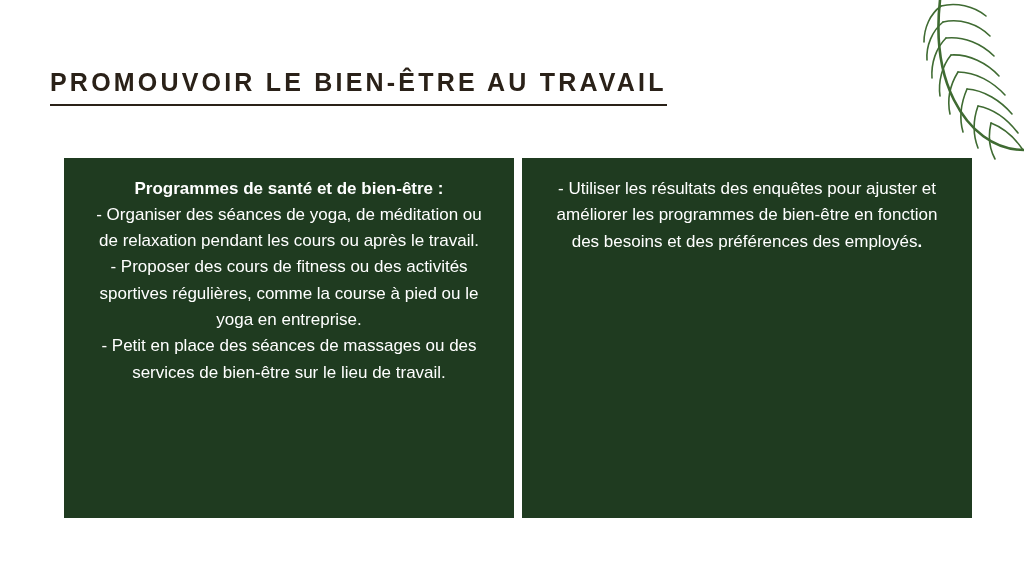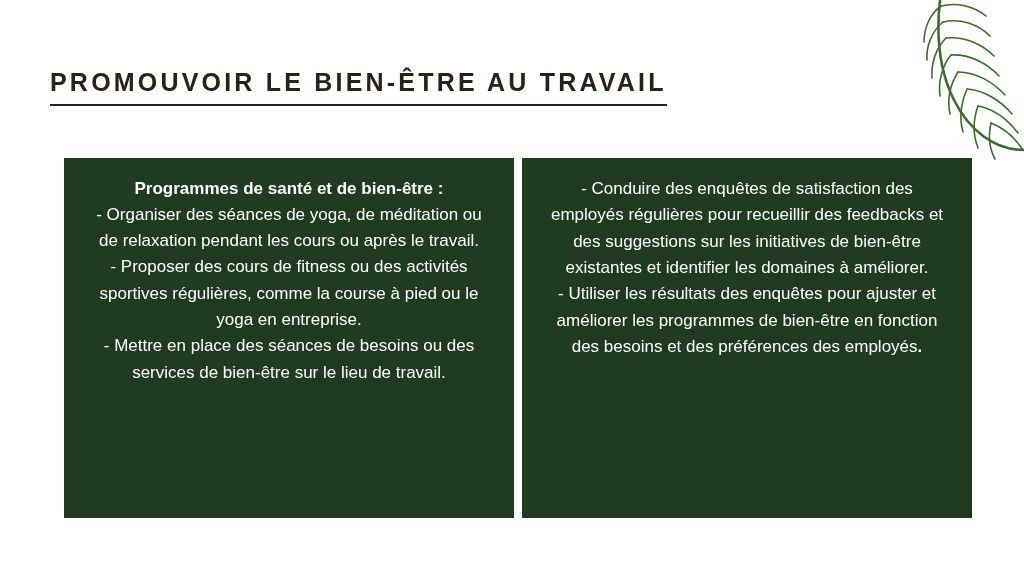--- a/index.html
+++ b/index.html
@@ -116,22 +116,21 @@
   </div>
 
   <div class="title">PROMOUVOIR LE BIEN-ÊTRE AU TRAVAIL</div>
 
   <div class="cards">
 
     <div class="card">
       <p class="card-heading">Programmes de santé et de bien-être :</p>
       <p class="card-line">- Organiser des séances de yoga, de méditation ou de relaxation pendant les cours ou après le travail.</p>
       <p class="card-line">- Proposer des cours de fitness ou des activités sportives régulières, comme la course à pied ou le yoga en entreprise.</p>
-      <p class="card-line">- Mettre en place des séances de besoins ou des services de bien-être sur le lieu de travail.</p>
+      <p class="card-line">- Petit en place des séances de massages ou des services de bien-être sur le lieu de travail.</p>
     </div>
 
     <div class="card">
-      <p class="card-line">- Conduire des enquêtes de satisfaction des employés régulières pour recueillir des feedbacks et des suggestions sur les initiatives de bien-être existantes et identifier les domaines à améliorer.</p>
       <p class="card-line"><span>- Utiliser les résultats des enquêtes pour ajuster et améliorer les programmes de bien-être en fonction des besoins et des préférences des employés</span><span class="bold-end">.</span></p>
     </div>
 
   </div>
 </div>
 
 </body></html>

